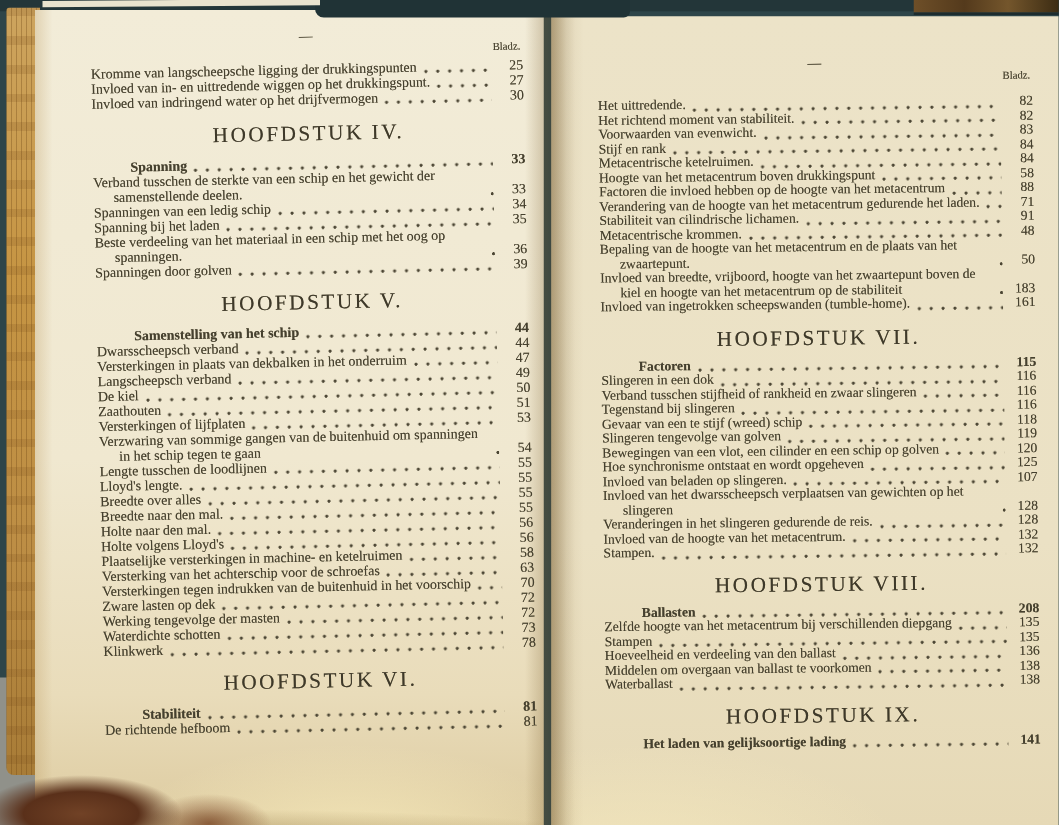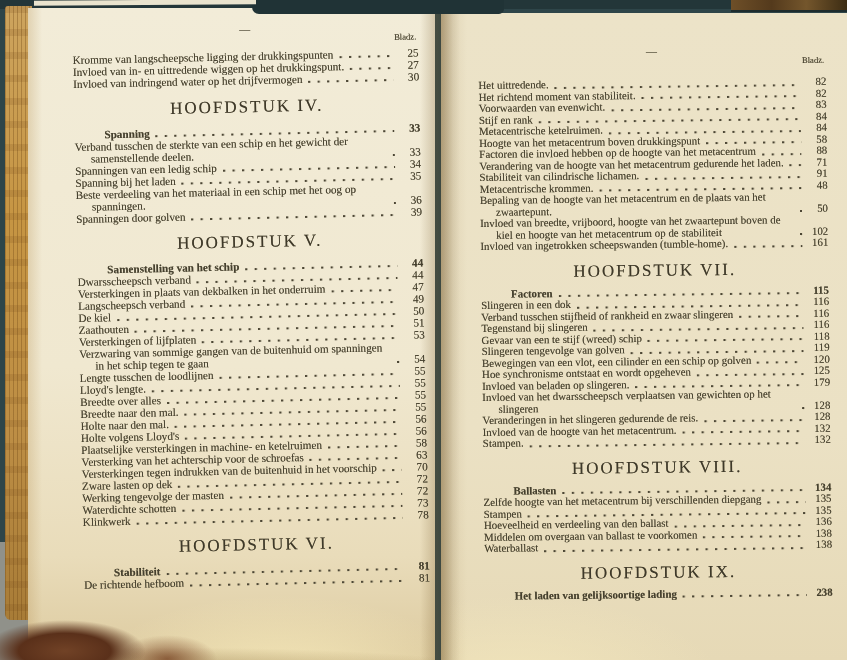--- a/index.html
+++ b/index.html
@@ -297,21 +297,21 @@
         <span class="p">48</span>
       </div>
       <div class="entry">
         <span class="t">Bepaling van de hoogte van het metacentrum en de plaats van het zwaartepunt.</span>
         <span class="leader"></span>
         <span class="p">50</span>
       </div>
       <div class="entry">
         <span class="t">Invloed van breedte, vrijboord, hoogte van het zwaartepunt boven de kiel en hoogte van het metacentrum op de stabiliteit</span>
         <span class="leader"></span>
-        <span class="p">102</span>
+        <span class="p">183</span>
       </div>
       <div class="entry">
         <span class="t">Invloed van ingetrokken scheepswanden (tumble-home).</span>
         <span class="leader"></span>
         <span class="p">161</span>
       </div>
       <div class="chapter">HOOFDSTUK VII.</div>
       <div class="entry lead">
         <span class="t">Factoren</span>
         <span class="leader"></span>
@@ -348,21 +348,21 @@
         <span class="p">120</span>
       </div>
       <div class="entry">
         <span class="t">Hoe synchronisme ontstaat en wordt opgeheven</span>
         <span class="leader"></span>
         <span class="p">125</span>
       </div>
       <div class="entry">
         <span class="t">Invloed van beladen op slingeren.</span>
         <span class="leader"></span>
-        <span class="p">179</span>
+        <span class="p">107</span>
       </div>
       <div class="entry">
         <span class="t">Invloed van het dwarsscheepsch verplaatsen van gewichten op het slingeren</span>
         <span class="leader"></span>
         <span class="p">128</span>
       </div>
       <div class="entry">
         <span class="t">Veranderingen in het slingeren gedurende de reis.</span>
         <span class="leader"></span>
         <span class="p">128</span>
@@ -374,21 +374,21 @@
       </div>
       <div class="entry">
         <span class="t">Stampen.</span>
         <span class="leader"></span>
         <span class="p">132</span>
       </div>
       <div class="chapter">HOOFDSTUK VIII.</div>
       <div class="entry lead">
         <span class="t">Ballasten</span>
         <span class="leader"></span>
-        <span class="p">134</span>
+        <span class="p">208</span>
       </div>
       <div class="entry">
         <span class="t">Zelfde hoogte van het metacentrum bij verschillenden diepgang</span>
         <span class="leader"></span>
         <span class="p">135</span>
       </div>
       <div class="entry">
         <span class="t">Stampen</span>
         <span class="leader"></span>
         <span class="p">135</span>
@@ -405,16 +405,16 @@
       </div>
       <div class="entry">
         <span class="t">Waterballast</span>
         <span class="leader"></span>
         <span class="p">138</span>
       </div>
       <div class="chapter">HOOFDSTUK IX.</div>
       <div class="entry lead">
         <span class="t">Het laden van gelijksoortige lading</span>
         <span class="leader"></span>
-        <span class="p">238</span>
+        <span class="p">141</span>
       </div>
     </div>
 </div>
 
 </body></html>

